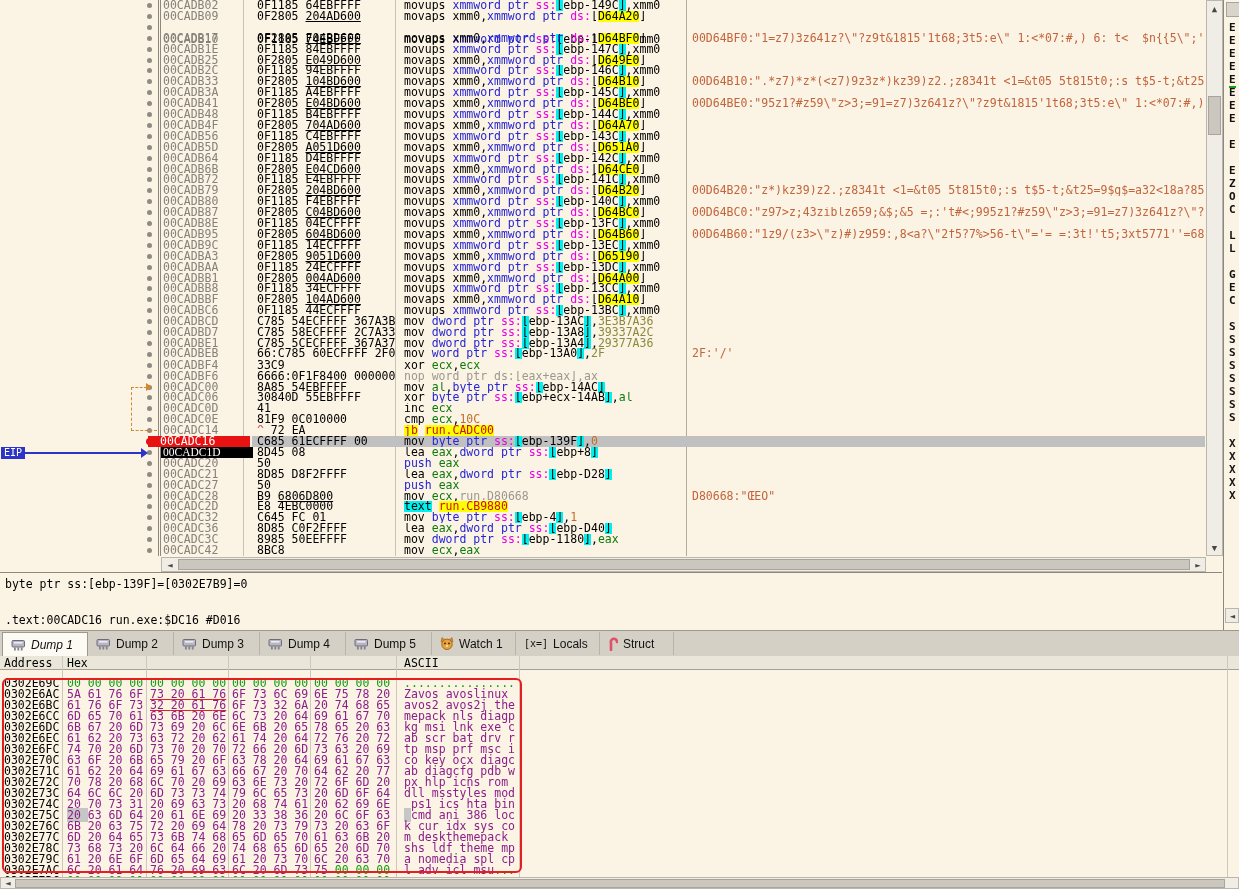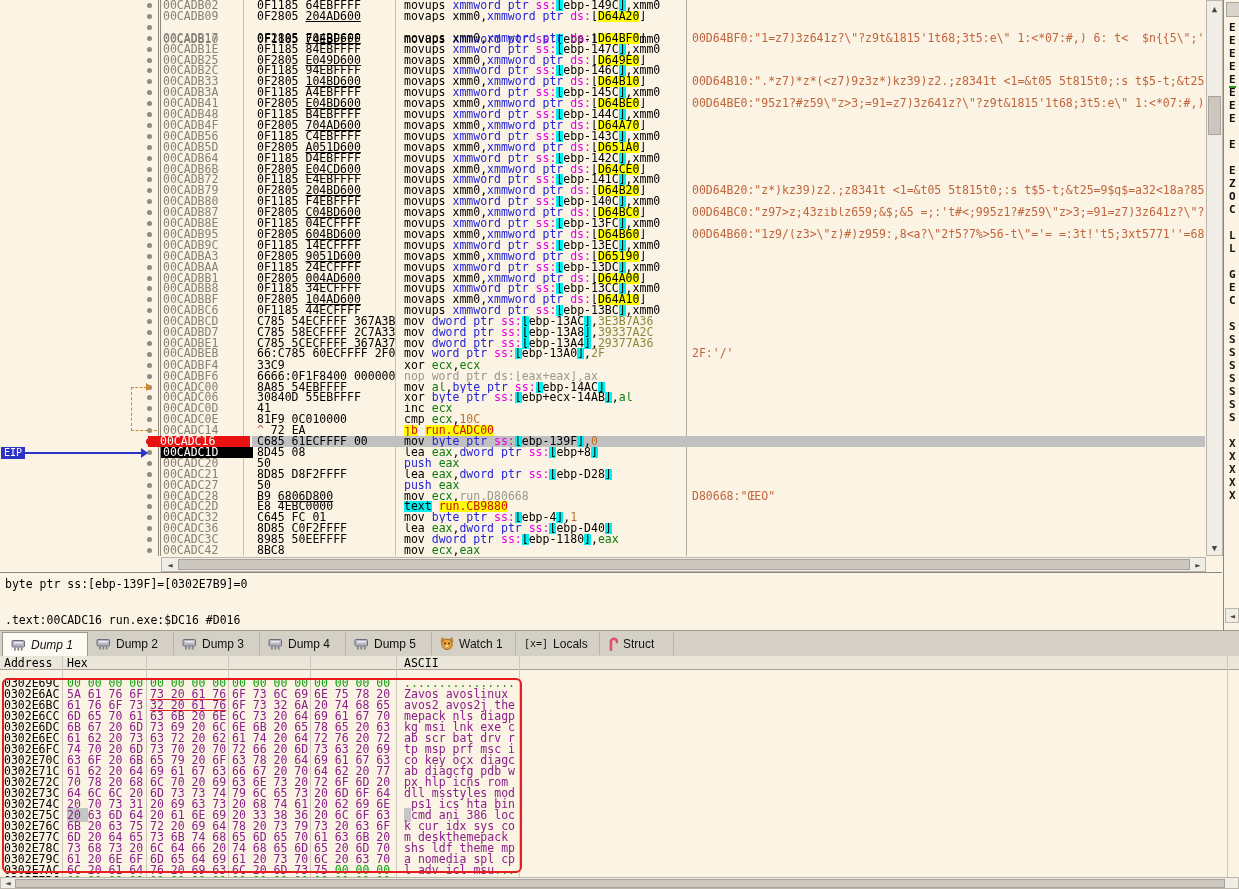--- a/index.html
+++ b/index.html
@@ -6,21 +6,21 @@
   #app{position:relative;width:1239px;height:889px;background:#FBF3E3;overflow:hidden;
        font-family:"DejaVu Sans Mono",monospace;font-size:11.5px;color:#000;}
   .abs{position:absolute;}
   
   #disasm{position:absolute;left:0;top:0;width:1205px;height:556px;overflow:hidden;}
   .vline{position:absolute;top:0;height:556px;width:1px;background:#C6C2B8;z-index:1;}
   .drow{position:absolute;left:0;width:1205px;height:11px;line-height:10.9px;z-index:3;}
   .dcell{position:absolute;top:0;white-space:pre;overflow:hidden;height:11px;}
   .c-addr{left:163px;width:88px;color:#86817A;}
   .addr-r{background:#E81212;color:#fff;left:148px;padding-left:12px;width:90px;}
-  .addr-k{background:#000;color:#fff;left:161px;padding-left:2px;width:90px;}
+  .addr-k{background:#000;color:#fff;left:161px;padding-left:2px;width:90px;font-family:Liberation Serif, serif;}
   .c-bytes{left:257px;width:138px;}
   .c-instr{left:404px;width:281px;}
   .c-cmt{left:692px;width:512px;}
   .selband{position:absolute;left:252px;width:953px;height:11px;background:#C0C0C0;z-index:2;}
   .dot{position:absolute;left:147px;width:5px;height:5px;border-radius:50%;background:#8F8B84;z-index:3;}
   .dot.red{left:146px;width:7px;height:7px;background:#E01010;}
   .c-t{color:#000}.c-k{color:#2525D6}.c-s{color:#E800E8}
   .c-bo{background:#00F0F0;color:#000}.c-ya{background:#FFFF00;color:#000}
   .c-r{color:#0E7A0E}.c-n{color:#8A8A3E}.c-o{color:#BF6E28}.c-g{color:#9C9890}
   .c-jy{background:#FFFF00;color:#CC1010}.c-cy{background:#00F0F0;color:#000}

